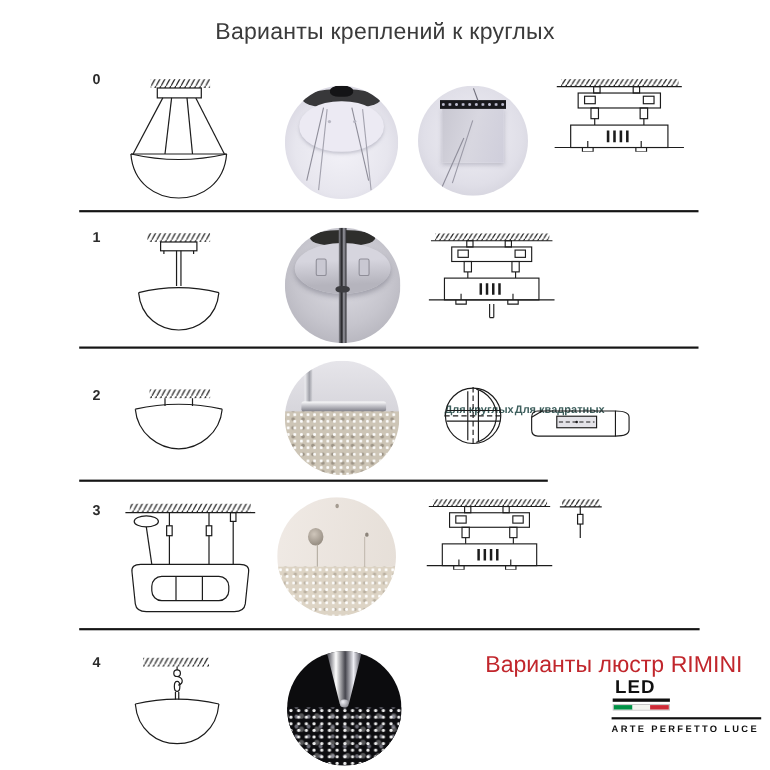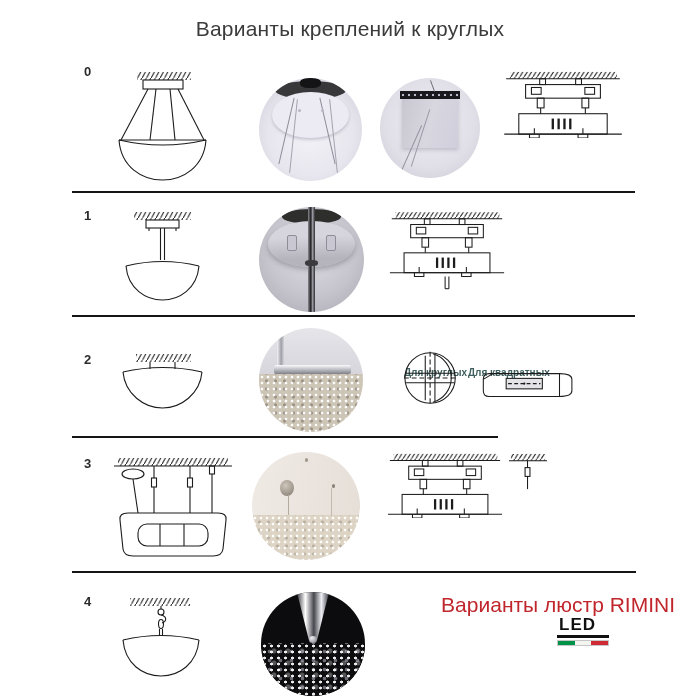--- a/index.html
+++ b/index.html
@@ -363,13 +363,14 @@
   <div class="logo-row">
     <span class="logo-side">
       <span class="logo-led">LED</span>
       <span class="logo-flag">
         <i style="background:#009246;"></i>
         <i style="background:#f4f5f0;"></i>
         <i style="background:#ce2b37;"></i>
       </span>
     </span>
   </div>
+  <div class="logo-tagline">ARTE PERFETTO LUCE</div>
 </div>
 
 </body></html>

